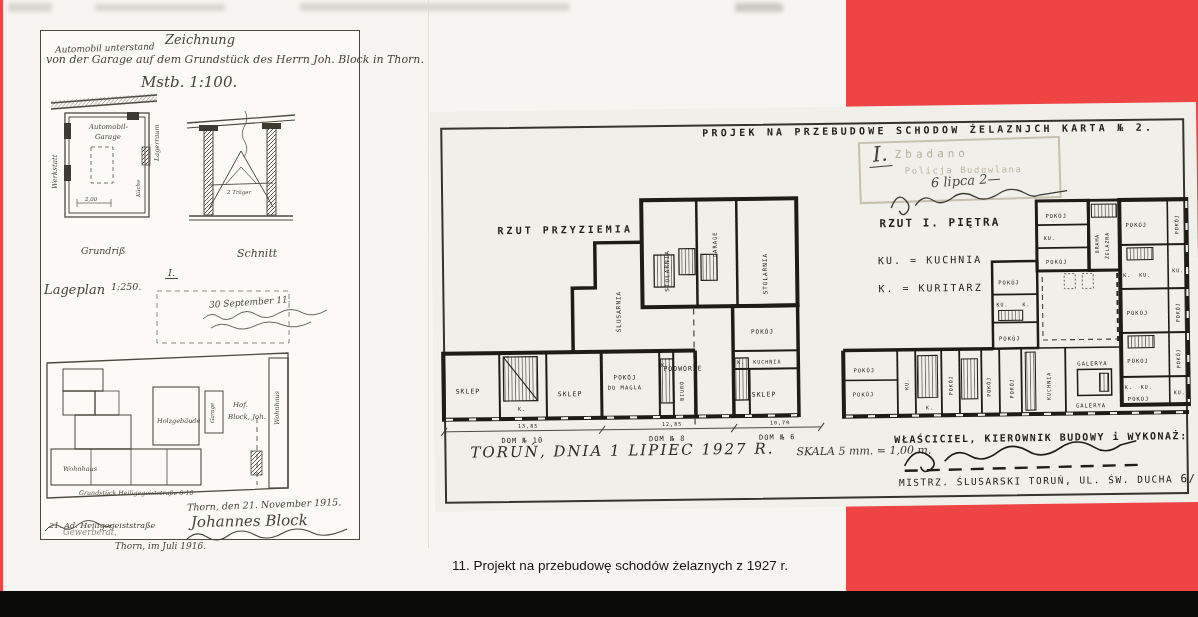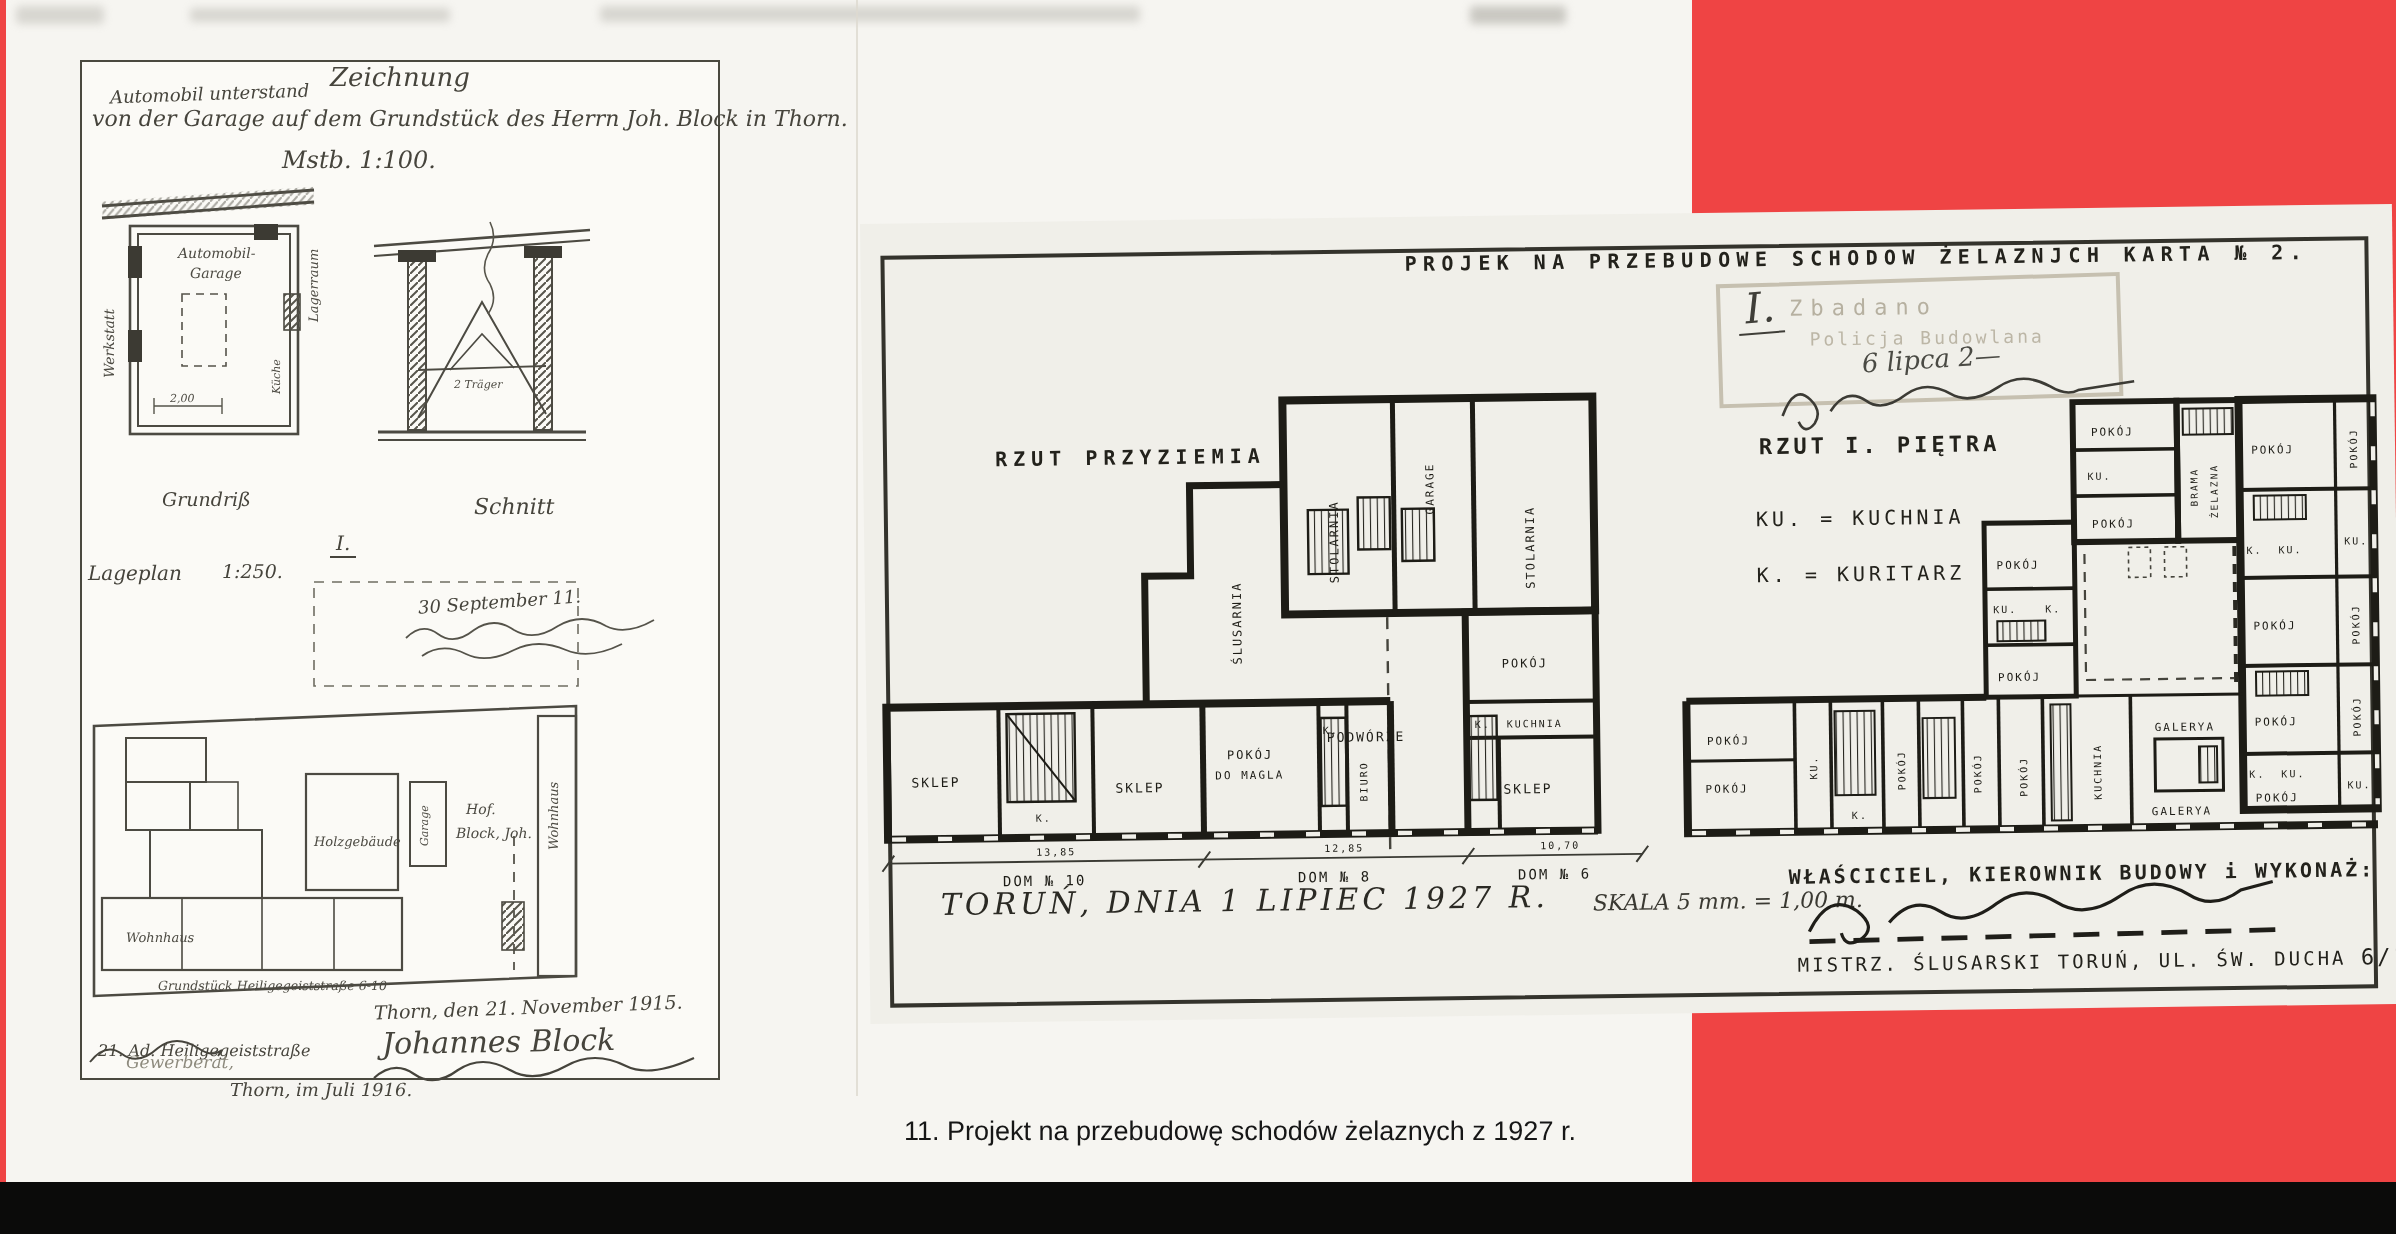--- a/index.html
+++ b/index.html
@@ -34,21 +34,21 @@
   <div class="abs smudge" style="left:8px;top:3px;width:44px;height:9px;"></div>
   <div class="abs smudge" style="left:95px;top:4px;width:130px;height:7px;"></div>
   <div class="abs smudge" style="left:300px;top:3px;width:270px;height:8px;"></div>
   <div class="abs smudge" style="left:735px;top:3px;width:48px;height:9px;opacity:.55;"></div>
   <div class="abs" id="copy-edge"></div>
 
   <div class="abs" id="doc10">
     <div class="abs hw" style="left:0;right:0;top:1px;text-align:center;font-size:13px;">Zeichnung</div>
     <div class="abs hw" style="left:14px;top:12px;font-size:9px;transform:rotate(-2deg);">Automobil unterstand</div>
     <div class="abs hw" style="left:5px;top:22px;font-size:11px;">von der Garage auf dem Grundstück des Herrn Joh. Block in Thorn.</div>
-    <div class="abs hw" style="left:100px;top:42px;font-size:12px;">Mstb. 1:100.</div>
+    <div class="abs hw" style="left:100px;top:42px;font-size:15px;">Mstb. 1:100.</div>
 
     <svg class="abs" style="left:8px;top:58px;" width="250" height="155" viewBox="0 0 250 155">
       <defs>
         <pattern id="h10" width="4" height="4" patternUnits="userSpaceOnUse">
           <path d="M0,4 L4,0" stroke="#57554b" stroke-width="1"></path>
         </pattern>
       </defs>
 
       <line x1="2" y1="14" x2="108" y2="6" stroke="#4c4a42" stroke-width="1.4"></line>
       <line x1="2" y1="20" x2="108" y2="12" stroke="#4c4a42" stroke-width="1.4"></line>
@@ -83,21 +83,21 @@
       <path d="M160,120 L192,62 L224,118" fill="none" stroke="#4c4a42" stroke-width="1"></path>
       <path d="M160,96 L224,94" stroke="#4c4a42" stroke-width=".9"></path>
       <path d="M176,96 L192,78 L208,95" fill="none" stroke="#4c4a42" stroke-width=".8"></path>
       <text class="ht" x="178" y="105" font-size="5.5">2 Träger</text>
       <path d="M196,22 q4,8 -1,16 q-4,8 1,15 q4,8 -1,15" fill="none" stroke="#57554b" stroke-width=".8"></path>
     </svg>
 
     <div class="abs hw" style="left:40px;top:214px;font-size:9.5px;">Grundriß</div>
     <div class="abs hw" style="left:168px;top:216px;font-size:11px;margin-left:28px;">Schnitt</div>
     <div class="abs hw" style="left:124px;top:236px;font-size:10px;border-bottom:1px solid #46443c;padding:0 3px;">I.</div>
-    <div class="abs hw" style="left:3px;top:251px;font-size:10px;">Lageplan</div>
+    <div class="abs hw" style="left:3px;top:251px;font-size:13px;">Lageplan</div>
     <div class="abs hw" style="left:70px;top:250px;font-size:9.5px;">1:250.</div>
     <div class="abs hw" style="left:168px;top:266px;font-size:9px;transform:rotate(-4deg);">30 September 11.</div>
     <svg class="abs" style="left:160px;top:278px;" width="130" height="22" viewBox="0 0 130 22">
       <path d="M2,10 q8,-8 16,-2 q8,6 18,-2 q10,-7 20,0 q10,6 22,-2 q12,-7 24,0 q10,5 24,-3" fill="none" stroke="#55534a" stroke-width=".9"></path>
       <path d="M10,19 q10,-7 22,-1 q10,5 24,-2 q12,-6 26,0 q12,5 28,-3" fill="none" stroke="#55534a" stroke-width=".9"></path>
     </svg>
 
     <svg class="abs" style="left:4px;top:252px;" width="250" height="225" viewBox="0 0 250 225">
       <rect x="112" y="8" width="132" height="52" fill="none" stroke="#6f6d62" stroke-width=".8" stroke-dasharray="5,4"></rect>
       <path d="M2,80 L243,70 L243,205 L2,215 Z" fill="none" stroke="#4c4a42" stroke-width="1.3"></path>

